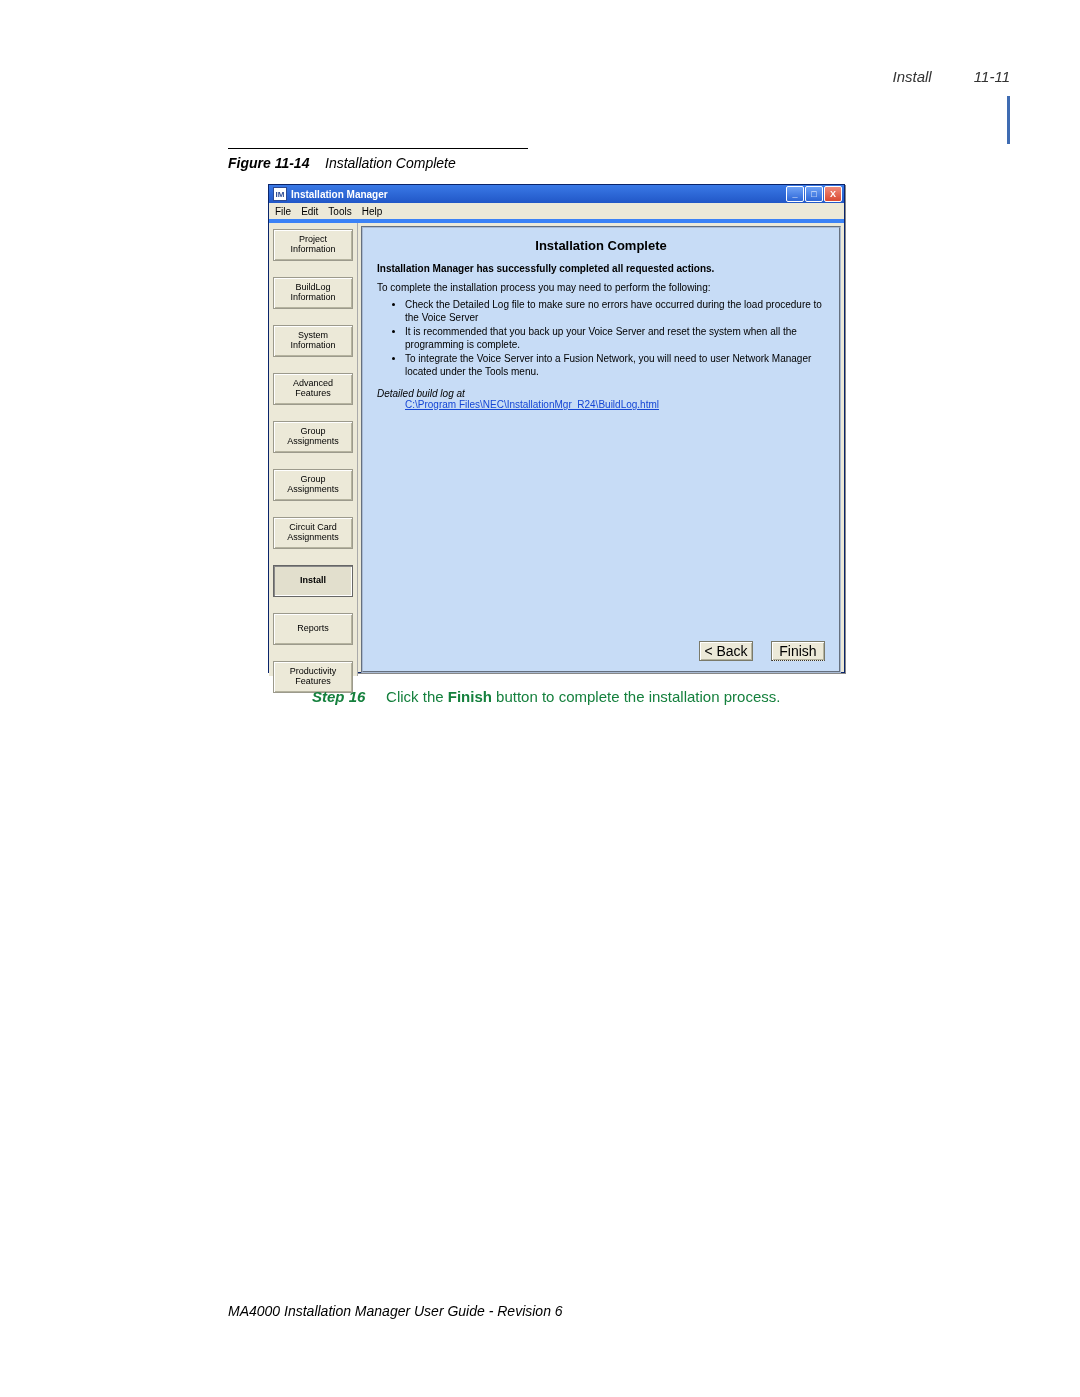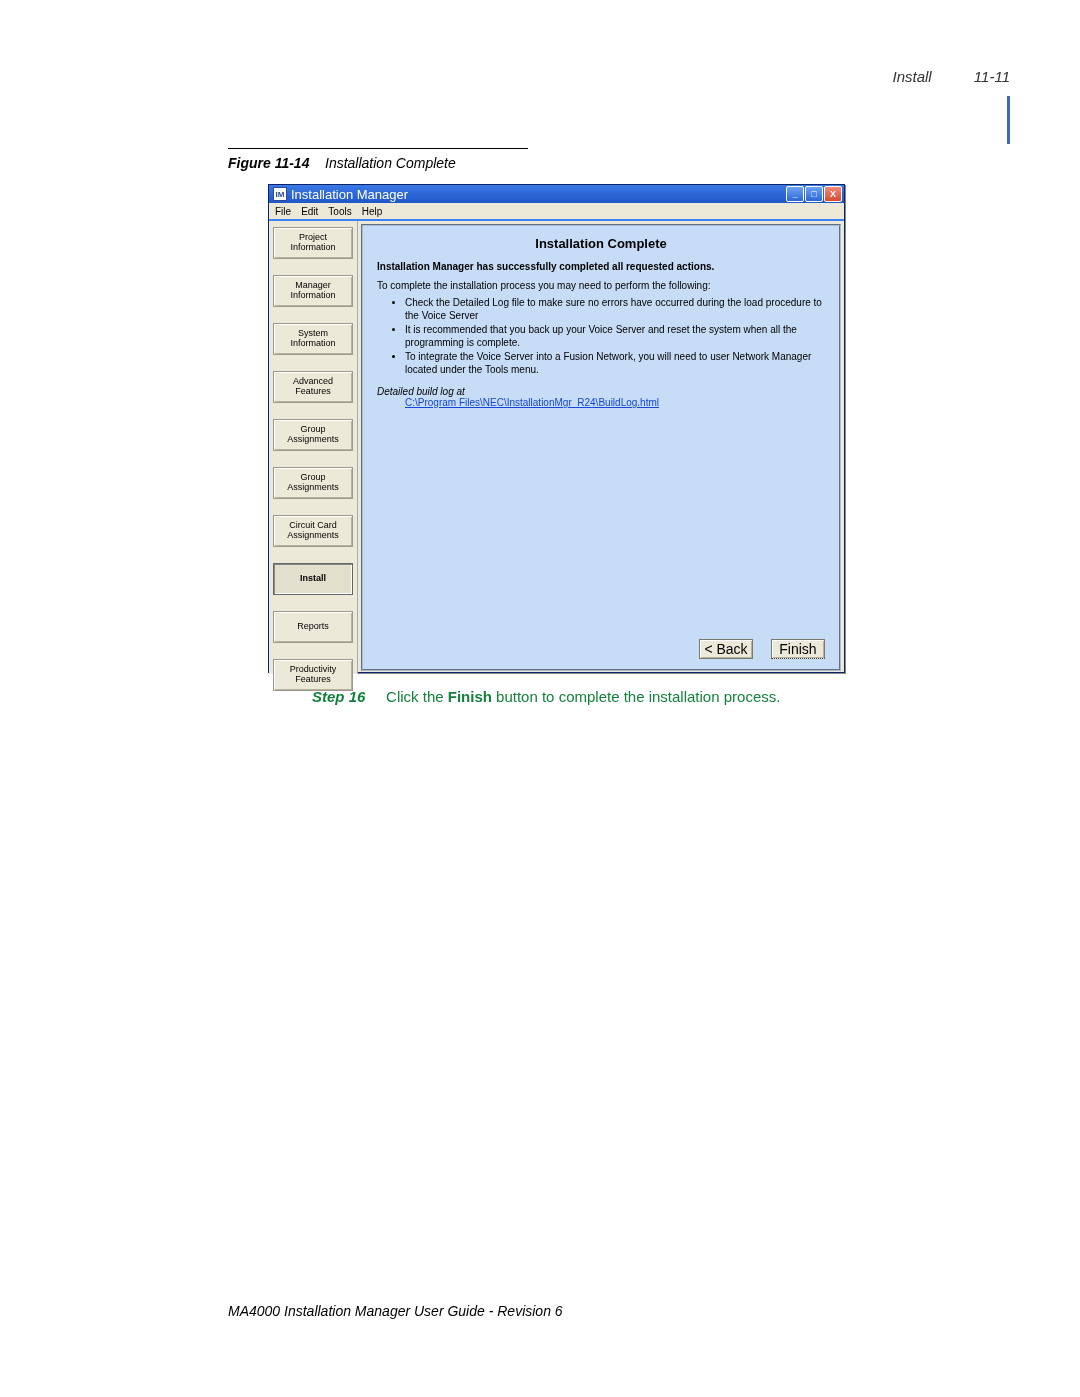--- a/index.html
+++ b/index.html
@@ -64,34 +64,34 @@
     align-items: center;
     justify-content: space-between;
     padding: 0 2px 0 4px;
   }
   .titlebar-left { display: flex; align-items: center; gap: 4px; }
   .titlebar-icon {
     width: 12px; height: 12px; background: #fff; border: 1px solid #2b4a94;
     border-radius: 0; display: inline-flex; align-items:center; justify-content:center;
     font-size: 8px; font-weight:bold; color:#2b4a94;
   }
-  .titlebar-title { color: #fff; font-weight: normal; font-size: 13px; }
+  .titlebar-title { color: #fff; font-weight: bold; font-size: 10px; }
   .titlebar-controls { display: flex; gap: 1px; }
   .tbtn {
     width: 16px; height: 14px; border: 1px solid #fff; border-radius: 2px;
     display: inline-flex; align-items: center; justify-content: center;
     font-size: 9px; font-weight: bold;
     background: linear-gradient(#6fa3f7,#2d66d6);
     color: #fff;
   }
   .tbtn.close { background: linear-gradient(#f08b7a,#d94a32); }
   .menubar {
     height: 16px;
     background: #ece9d8;
-    border-bottom: 2px solid #3b82f6;
+    border-bottom: 4px solid #3b82f6;
     font-size: 10px;
     display: flex;
     align-items: center;
     gap: 10px;
     padding-left: 6px;
     color: #000;
   }
   .app-body {
     display: flex;
     height: calc(100% - 34px);
@@ -224,21 +224,21 @@
     <span>File</span>
     <span>Edit</span>
     <span>Tools</span>
     <span>Help</span>
   </div>
 
   <div class="app-body">
     <div class="sidebar">
       <div class="navbtn">Project
 Information</div>
-      <div class="navbtn">Manager
+      <div class="navbtn">BuildLog
 Information</div>
       <div class="navbtn">System
 Information</div>
       <div class="navbtn">Advanced
 Features</div>
       <div class="navbtn">Group
 Assignments</div>
       <div class="navbtn">Group
 Assignments</div>
       <div class="navbtn">Circuit Card

